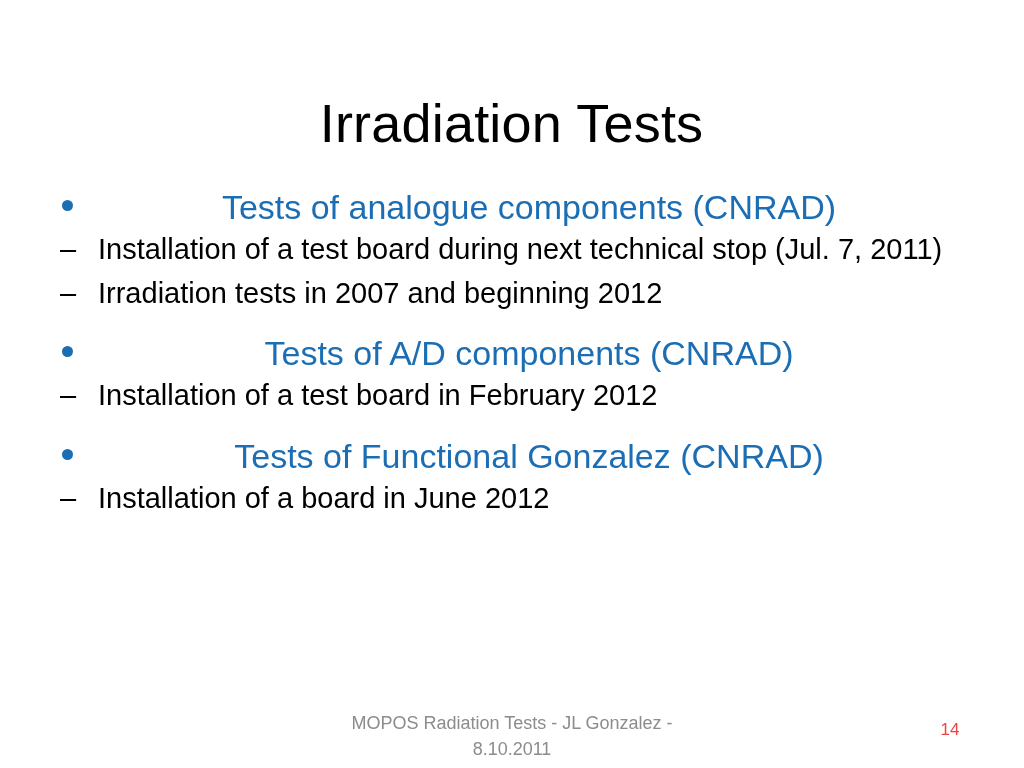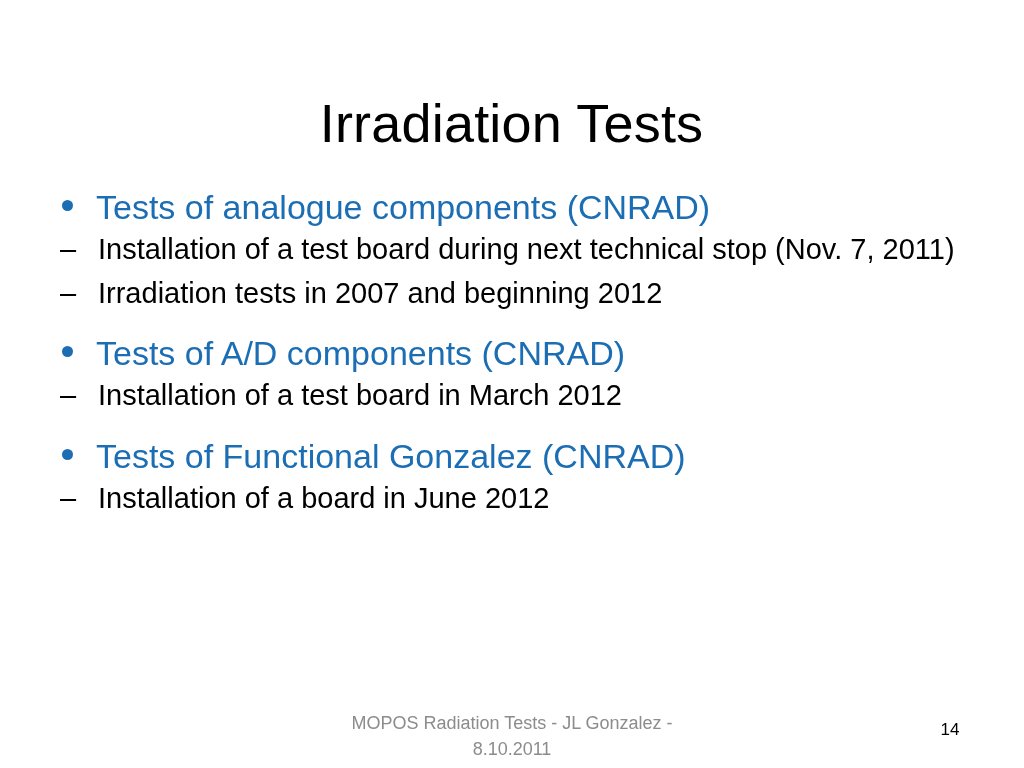--- a/index.html
+++ b/index.html
@@ -56,20 +56,21 @@
     padding: 0;
   }
 
   li.bullet1 {
     position: relative;
     padding-left: 44px;
     margin: 0 0 2px 0;
     font-size: 34px;
     line-height: 1.26;
     color: #1C6EB4;
+    text-align: center;
   }
   li.bullet1 > .marker1 {
     position: absolute;
     left: 10px;
     top: 0;
     width: 13px;
     height: 100%;
     display: flex;
     align-items: flex-start;
     padding-top: 14px;
@@ -131,21 +132,21 @@
     line-height: 1.45;
     color: #8C8C8C;
   }
   .page-number {
     position: absolute;
     left: 900px;
     top: 720px;
     width: 100px;
     text-align: center;
     font-size: 17px;
-    color: #000000;
+    color: #ef4444;
   }
 </style>
 </head>
 <body>
 
 <div class="slide">
 
   <h1 class="slide-title">Irradiation Tests</h1>
 
   <div class="body-area">
@@ -153,40 +154,40 @@
 
       <li class="bullet1 group">
         <span class="marker1">
             <span class="dot"></span>
           </span>
         <span class="b1-text">Tests of analogue components (CNRAD)</span>
       </li>
       <ul class="lvl2 sub-wrap">
         <li class="bullet2">
           <span class="marker2">–</span>
-          <span class="b2-text">Installation of a test board during next technical stop (Nov. 7, 2011)</span>
+          <span class="b2-text">Installation of a test board during next technical stop (Jul. 7, 2011)</span>
         </li>
         <li class="bullet2">
           <span class="marker2">–</span>
           <span class="b2-text">Irradiation tests in 2007 and beginning 2012</span>
         </li>
       </ul>
 
       <div class="group-gap"></div>
 
       <li class="bullet1 group">
         <span class="marker1">
             <span class="dot"></span>
           </span>
         <span class="b1-text">Tests of A/D components (CNRAD)</span>
       </li>
       <ul class="lvl2 sub-wrap">
         <li class="bullet2">
           <span class="marker2">–</span>
-          <span class="b2-text">Installation of a test board in March 2012</span>
+          <span class="b2-text">Installation of a test board in February 2012</span>
         </li>
       </ul>
 
       <div class="group-gap"></div>
 
       <li class="bullet1 group">
         <span class="marker1">
             <span class="dot"></span>
           </span>
         <span class="b1-text">Tests of Functional Gonzalez (CNRAD)</span>

